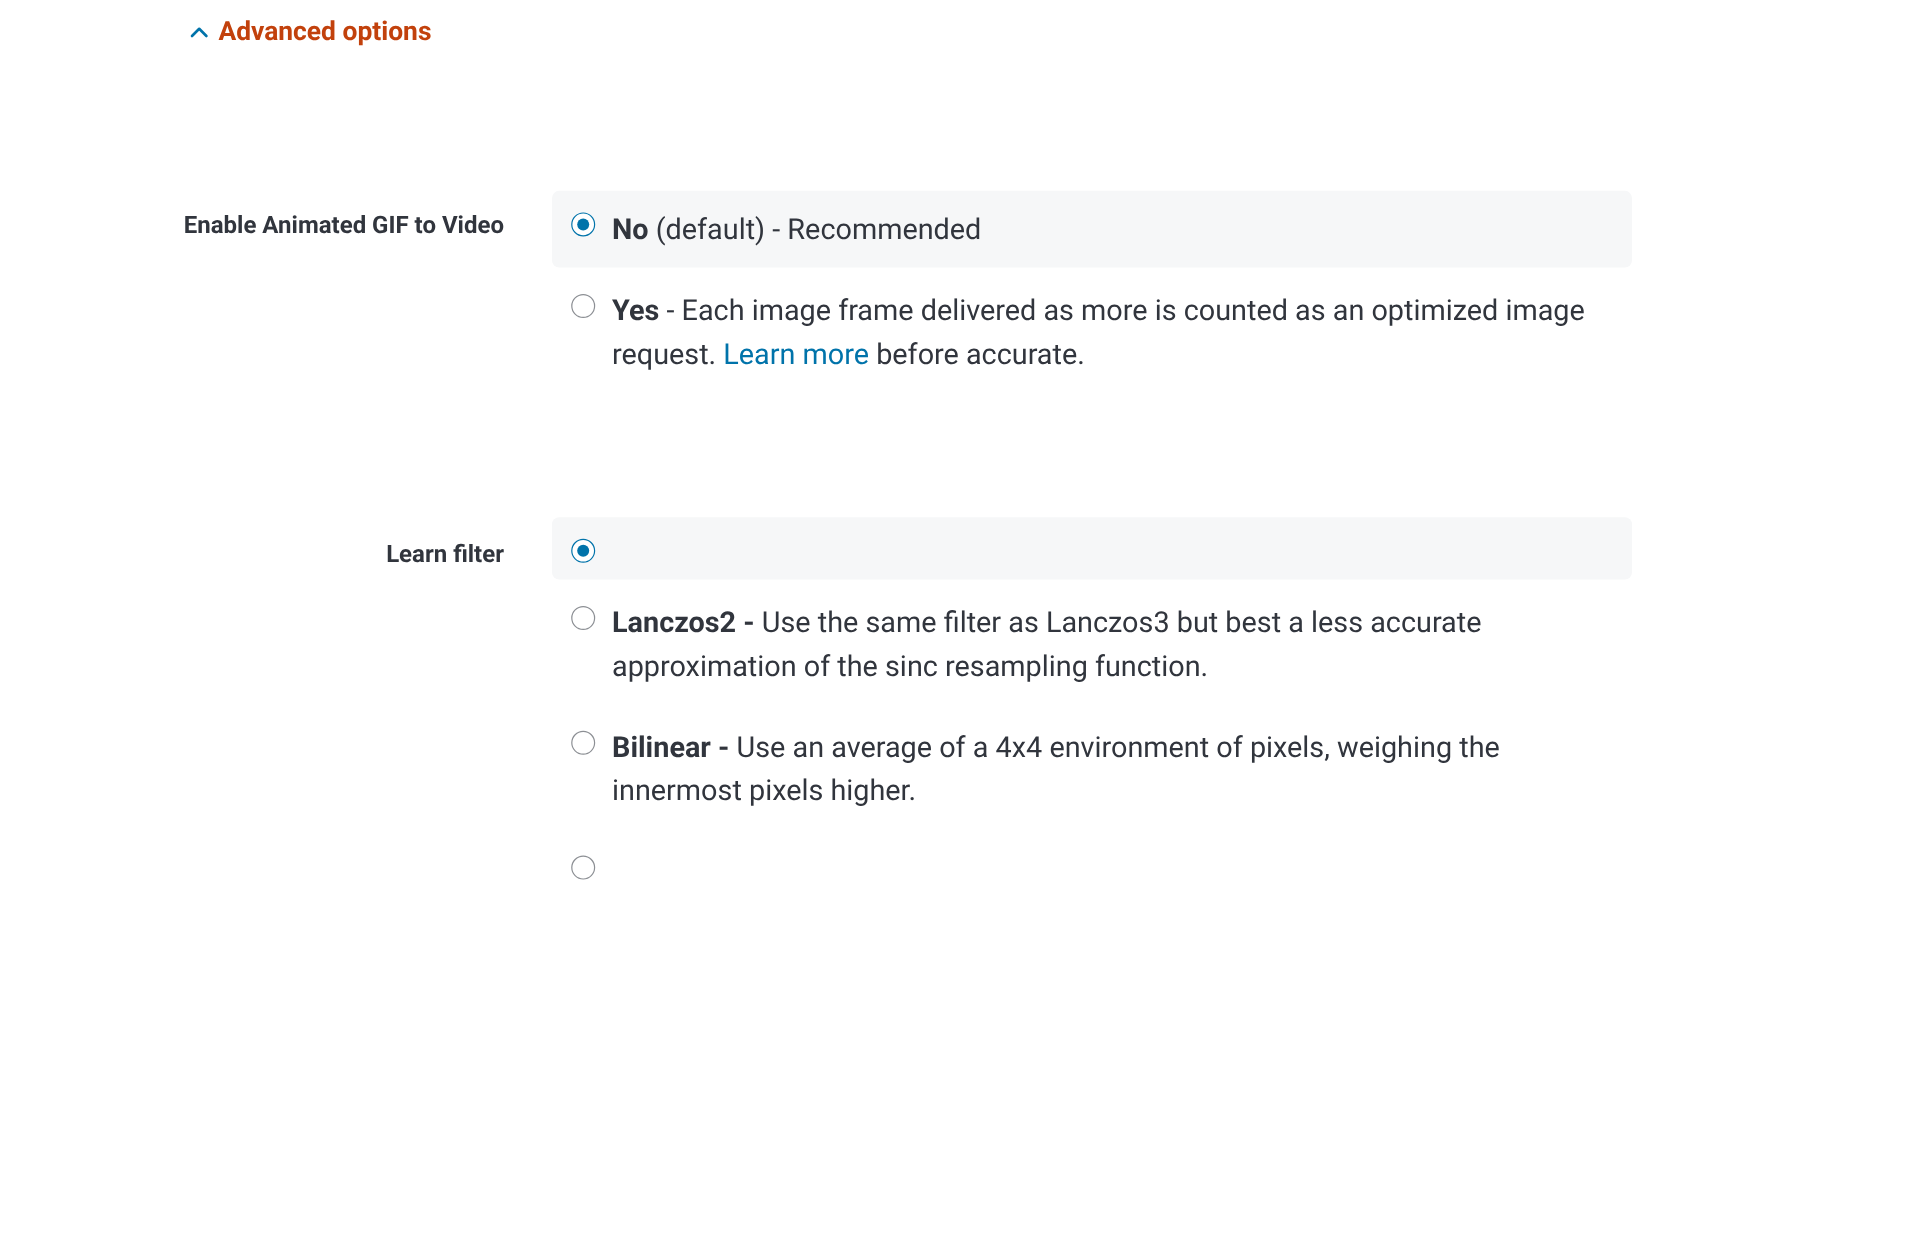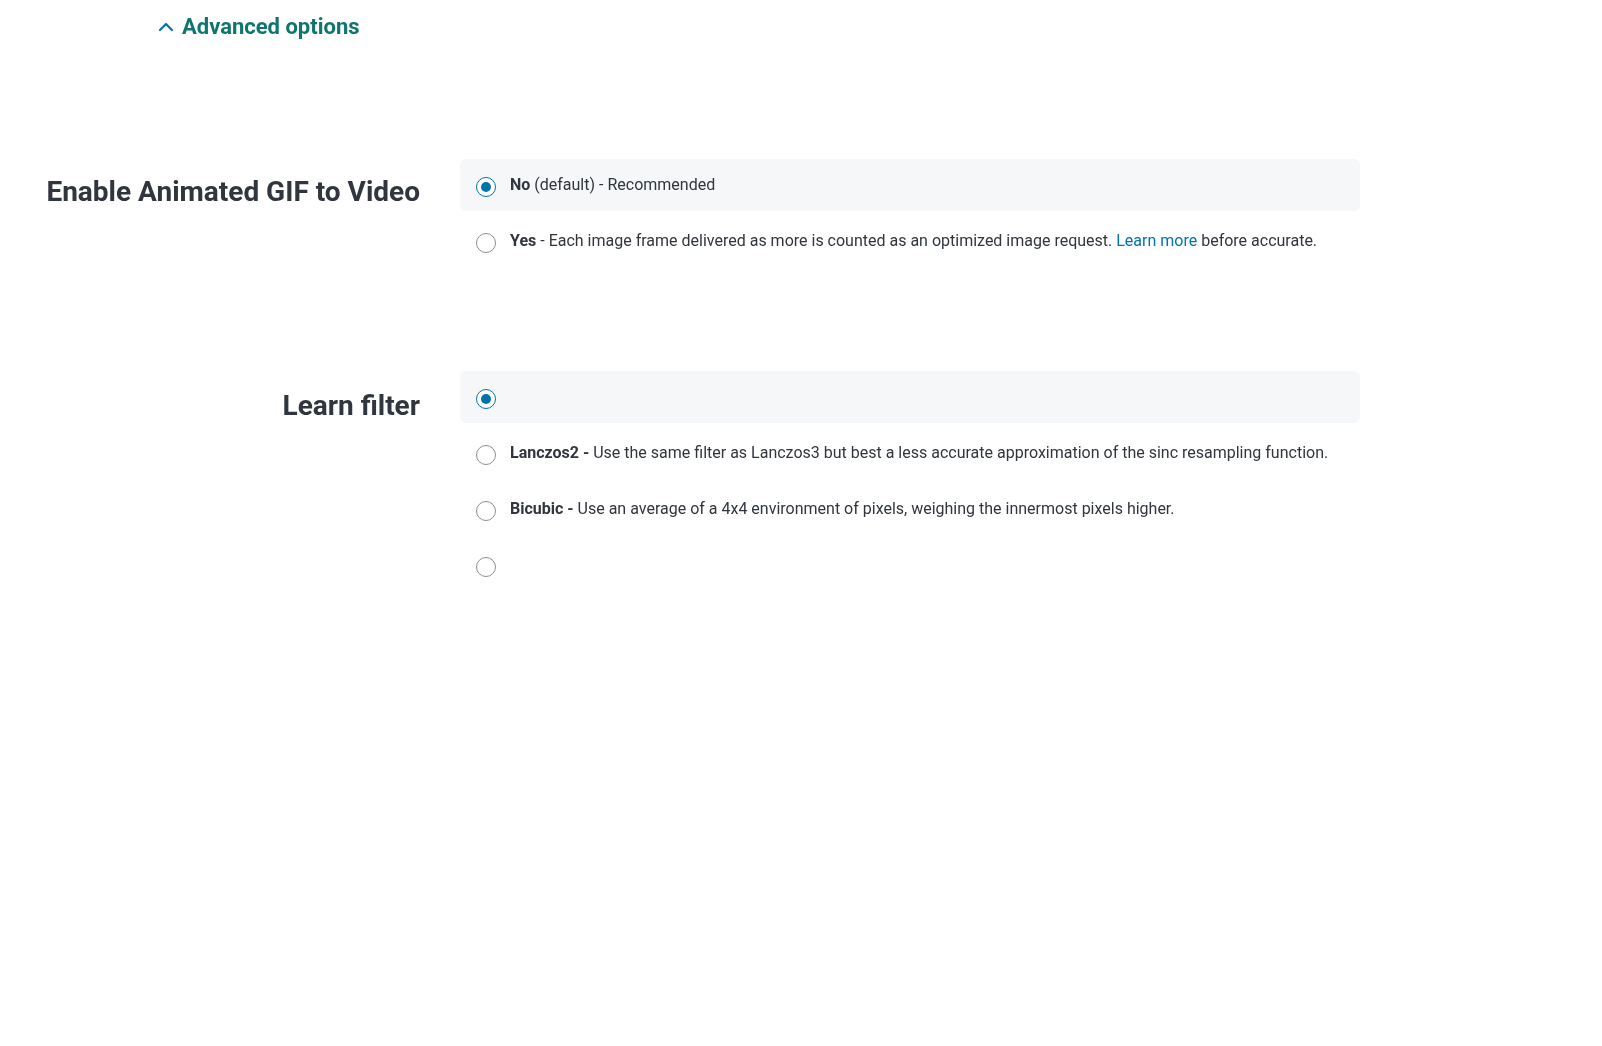--- a/index.html
+++ b/index.html
@@ -15,21 +15,21 @@
       padding: 0;
     }
     .container {
       width: 1602px;
       padding: 14px 30px 40px 30px;
     }
     .advanced-toggle {
       display: inline-flex;
       align-items: center;
       gap: 8px;
-      color: #0f766e;
+      color: #c2410c;
       font-weight: 700;
       font-size: 22px;
       cursor: pointer;
       margin-left: 128px;
       margin-bottom: 120px;
     }
     .chevron {
       display: inline-block;
       line-height: 1;
     }
@@ -45,21 +45,21 @@
       margin-bottom: 100px;
     }
     .setting-row:last-child {
       margin-bottom: 0;
     }
     .setting-label {
       flex: 0 0 430px;
       text-align: right;
       padding-right: 40px;
       font-weight: 700;
-      font-size: 28px;
+      font-size: 20px;
       color: #31353d;
       padding-top: 16px;
     }
     .setting-label.right2 {
       padding-top: 18px;
     }
     .setting-options {
       flex: 1;
       max-width: 900px;
     }
@@ -95,21 +95,21 @@
       left: 50%;
       top: 50%;
       width: 10px;
       height: 10px;
       background: #0073aa;
       border-radius: 50%;
       transform: translate(-50%, -50%);
     }
     .option-text {
       flex: 1;
-      font-size: 16px;
+      font-size: 24px;
       color: #31353d;
     }
     .option-text .bold {
       font-weight: 700;
     }
     .option-text .suffix {
       font-weight: 400;
     }
     .option-text .dash {
       font-weight: 400;
@@ -166,21 +166,21 @@
         <label class="radio-option">
           <span class="radio"></span>
           <span class="option-text">
             <span class="bold">Lanczos2 - </span><span>Use the same filter as Lanczos3 but best a less accurate approximation of the sinc resampling function.</span>
           </span>
         </label>
 
         <label class="radio-option">
           <span class="radio"></span>
           <span class="option-text">
-            <span class="bold">Bicubic - </span><span>Use an average of a 4x4 environment of pixels, weighing the innermost pixels higher.</span>
+            <span class="bold">Bilinear - </span><span>Use an average of a 4x4 environment of pixels, weighing the innermost pixels higher.</span>
           </span>
         </label>
 
         <label class="radio-option">
           <span class="radio"></span>
         </label>
 
 
       </div>
     </div>

